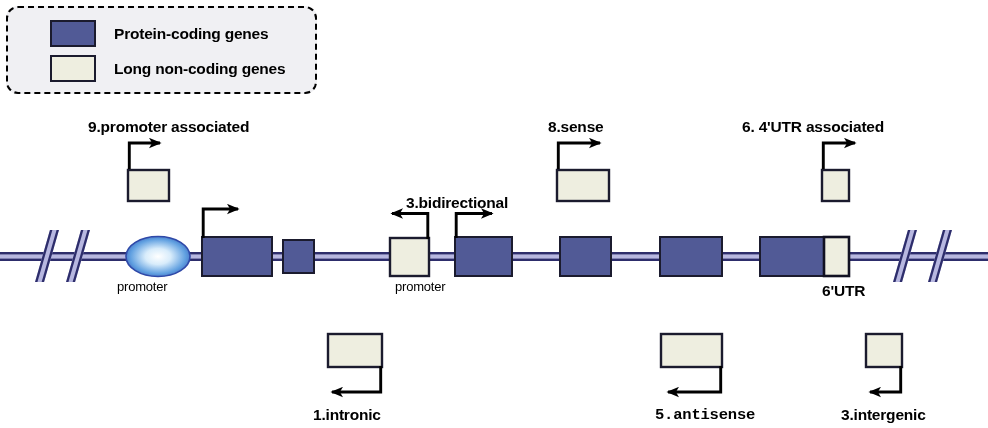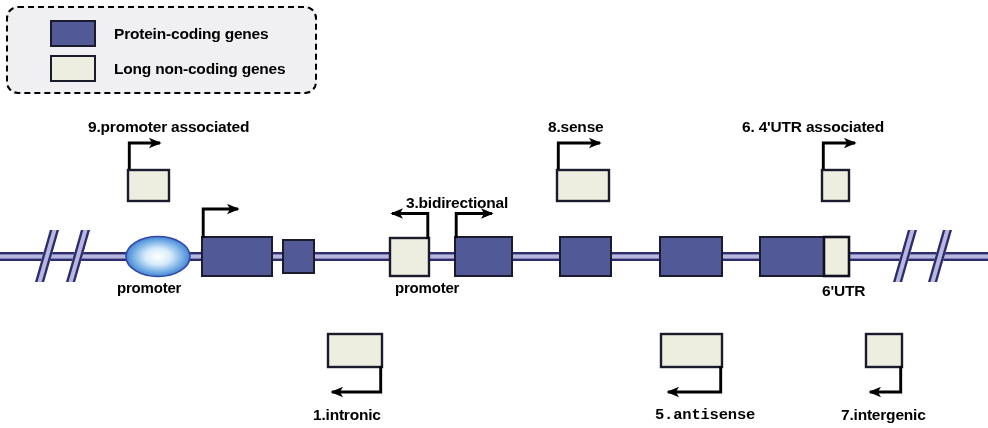--- a/index.html
+++ b/index.html
@@ -29,22 +29,22 @@
     white-space: nowrap;
     color: #000000;
     font-family: "Liberation Sans", sans-serif;
   }
   .lbl-bold {
     font-weight: bold;
     font-size: 15.5px;
     letter-spacing: -0.2px;
   }
   .lbl-plain {
-    font-weight: bold;
-    font-size: 15px;
+    font-weight: normal;
+    font-size: 13px;
     letter-spacing: -0.2px;
   }
   .legend-box {
     position: absolute;
     left: 6px;
     top: 6px;
     width: 311px;
     height: 88px;
     border: 2.5px dashed #000000;
     border-radius: 12px;
@@ -198,21 +198,21 @@
   <div class="lbl lbl-bold" style="left:313px; top:406px;">1.intronic</div>
 
   <div class="lbl lbl-bold" style="left:380px; top:194px;margin-left:26px;">3.bidirectional</div>
 
   <div class="lbl lbl-bold" style="left:548px; top:118px;">8.sense</div>
 
   <div class="lbl lbl-bold" style="left:655px; top:406px;font-family:Liberation Mono, monospace;">5.antisense</div>
 
   <div class="lbl lbl-bold" style="left:742px; top:118px;">6. 4'UTR associated</div>
 
-  <div class="lbl lbl-bold" style="left:841px; top:406px;">7.intergenic</div>
+  <div class="lbl lbl-bold" style="left:841px; top:406px;">3.intergenic</div>
 
   <div class="lbl lbl-plain" style="left:117px; top:279px;">promoter</div>
 
   <div class="lbl lbl-plain" style="left:395px; top:279px;">promoter</div>
 
   <div class="lbl lbl-bold" style="left:822px; top:282px;">6'UTR</div>
 
 </div>
 
 </body></html>

